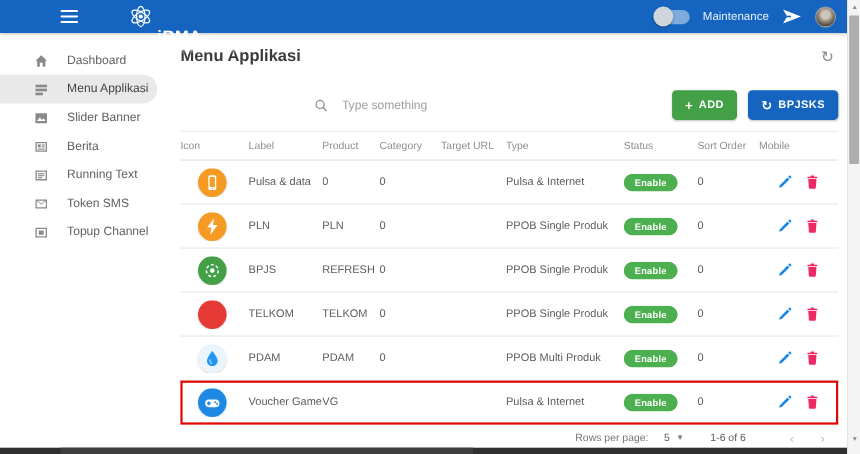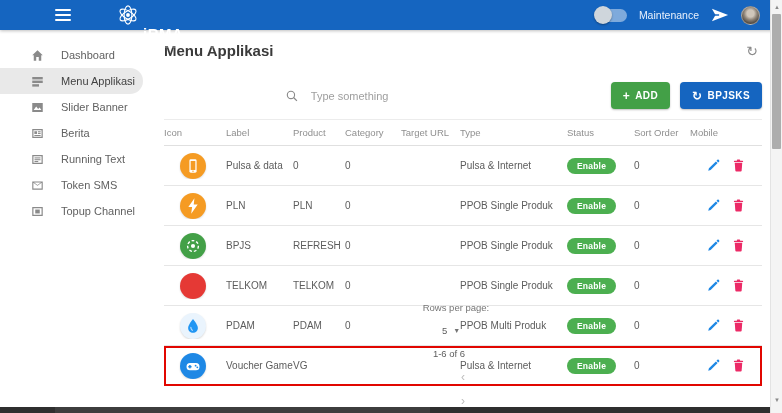--- a/index.html
+++ b/index.html
@@ -70,21 +70,21 @@
                box-shadow:0 1px 2px rgba(0,0,0,.15); }
   .row-badge svg { width:18px; height:18px; }
   .status-pill { display:inline-block; background:#4caf50; color:#fff; font-size:8.5px; font-weight:bold;
                  padding:3px 10px; border-radius:10px; letter-spacing:.2px; }
   .cell-action { display:flex; align-items:center; gap:10px; padding-left:16px; }
   .act { width:15px; height:15px; cursor:pointer; }
   .act svg { width:15px; height:15px; }
 
   
   .pagination { position:absolute; bottom:0; left:14px; right:8px; height:17px; display:flex; align-items:center;
-                justify-content:flex-end; gap:12px; font-size:9.5px; color:#757575; background:#fff;flex-direction:column; }
+                justify-content:flex-end; gap:0; font-size:9.5px; color:#757575; background:#fff; }
   .rpp-label { margin-right:14px; }
   .rpp-select { display:flex; align-items:center; gap:6px; margin-right:24px; cursor:pointer; color:#5c5c5c; }
   .caret { font-size:7px; color:#757575; }
   .range { margin-right:28px; color:#5c5c5c; }
   .chev { color:#bdbdbd; font-size:12px; padding:0 12px; cursor:pointer; line-height:1; }
 
   
   .scrollbar { position:absolute; top:0; right:0; width:12px; bottom:0; background:#f4f4f4;
                border-left:1px solid #e3e3e3; z-index:6; }
   .sb-arrow { position:absolute; left:0; width:12px; height:12px; display:flex; align-items:center; justify-content:center;

